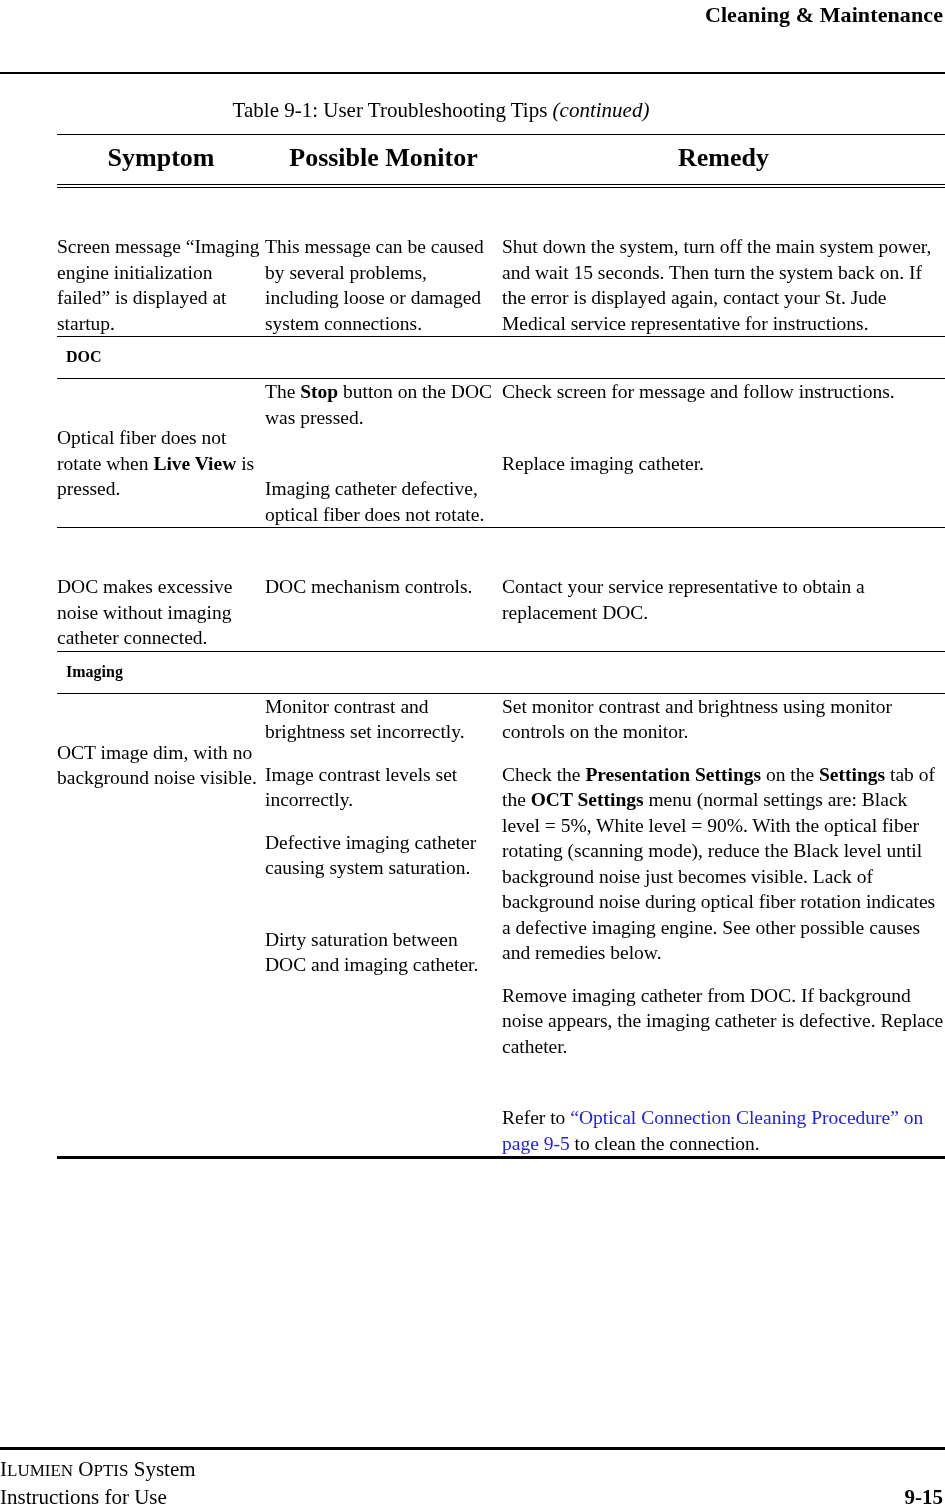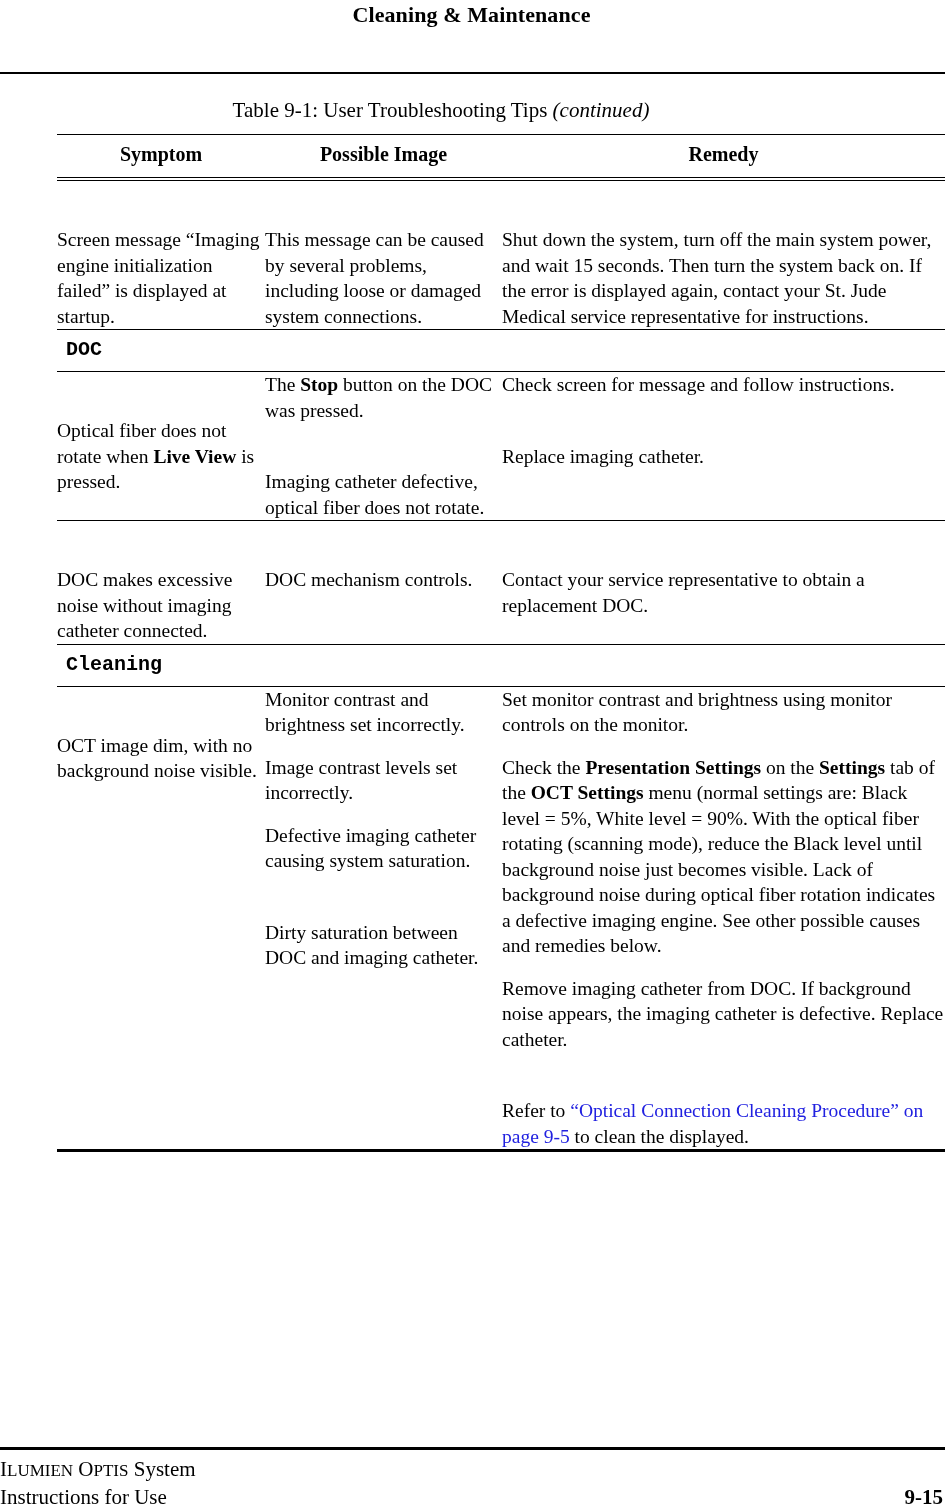--- a/index.html
+++ b/index.html
@@ -24,21 +24,21 @@
     height: 1508px;
     overflow: hidden;
   }
 
   
   .page-header {
     position: absolute;
     left: 0;
     top: 0;
     width: 945px;
-    text-align: center;
+    text-align: right;
     font-weight: bold;
     font-size: 22px;
     line-height: 30px;
     letter-spacing: 0.1px;
   }
   .page-header .hdr-line { display: block; padding-right: 2px; }
 
   .header-rule {
     position: absolute;
     left: 0;
@@ -74,21 +74,21 @@
     border-collapse: collapse;
     table-layout: fixed;
     font-size: 19.5px;
   }
   table.tips col.c1 { width: 208px; }
   table.tips col.c2 { width: 237px; }
   table.tips col.c3 { width: 443px; }
 
   table.tips th {
     font-weight: bold;
-    font-size: 20px;
+    font-size: 26px;
     text-align: center;
     padding: 8px 0 11px 0;
     vertical-align: middle;
   }
 
   table.tips td {
     vertical-align: top;
     padding: 0;
     line-height: 25.5px;
   }
@@ -97,24 +97,23 @@
   td.col2 { padding: 9px 16px 12px 8px; }
   td.col3 { padding: 9px 4px 12px 8px; }
 
   
   .subblock { margin: 0 0 17px 0; }
   .subblock:last-child { margin-bottom: 0; margin-top: 46px; }
 
   
   tr.section td {
     font-weight: bold;
-    font-size: 20px;
+    font-size: 16px;
     padding: 7px 0 8px 9px;
     line-height: 26px;
-    font-family: Liberation Mono, monospace;
   }
 
   .rule-row td { padding: 0; }
   .rule-row .ruleline { height: 1px; background: #000; width: 100%; }
   .rule-row .ruleline.double {
     height: 4px;
     border-top: 1px solid #000;
     border-bottom: 1px solid #000;
     background: #fff;
     box-sizing: border-box;
@@ -179,21 +178,21 @@
 
     <table class="tips">
       <colgroup>
         <col class="c1">
           <col class="c2">
           <col class="c3">
       </colgroup>
       <thead>
         <tr>
           <th>Symptom</th>
-          <th>Possible Image</th>
+          <th>Possible Monitor</th>
           <th>Remedy</th>
         </tr>
       </thead>
       <tbody id="table-body">
           <tr class="rule-row">
             <td colspan="3">
               <div class="ruleline double"></div>
             </td>
           </tr>
           <tr>
@@ -248,42 +247,42 @@
             <td class="col3">
               <div class="subblock">Contact your service representative to obtain a replacement DOC.</div>
             </td>
           </tr>
           <tr class="rule-row">
             <td colspan="3">
               <div class="ruleline"></div>
             </td>
           </tr>
           <tr class="section">
-            <td colspan="3">Cleaning</td>
+            <td colspan="3">Imaging</td>
           </tr>
           <tr class="rule-row">
             <td colspan="3">
               <div class="ruleline"></div>
             </td>
           </tr>
           <tr>
             <td class="col1">
               <div class="subblock">OCT image dim, with no background noise visible.</div>
             </td>
             <td class="col2">
               <div class="subblock"><span>Monitor contrast and brightness set incorrectly.</span></div>
               <div class="subblock"><span>Image contrast levels set incorrectly.</span></div>
               <div class="subblock"><span>Defective imaging catheter causing system saturation.</span></div>
               <div class="subblock"><span>Dirty saturation between DOC and imaging catheter.</span></div>
             </td>
             <td class="col3">
               <div class="subblock"><span>Set monitor contrast and brightness using monitor controls on the monitor.</span></div>
               <div class="subblock"><span>Check the </span><b>Presentation Settings</b><span> on the </span><b>Settings</b><span> tab of the </span><b>OCT Settings</b><span> menu (normal settings are:  Black level = 5%, White level = 90%. With the optical fiber rotating (scanning mode), reduce the Black level until background noise just becomes visible. Lack of background noise during optical fiber rotation indicates a defective imaging engine. See other possible causes and remedies below.</span></div>
               <div class="subblock"><span>Remove imaging catheter from DOC. If background noise appears, the imaging catheter is defective. Replace catheter.</span></div>
-              <div class="subblock"><span>Refer to </span><span class="xref" style="color: rgb(33, 33, 224);">“Optical Connection Cleaning Procedure” on page 9-5</span><span> to clean the displayed.</span></div>
+              <div class="subblock"><span>Refer to </span><span class="xref" style="color: rgb(33, 33, 224);">“Optical Connection Cleaning Procedure” on page 9-5</span><span> to clean the connection.</span></div>
             </td>
           </tr>
         </tbody>
     </table>
 
     <div class="rule-thick"></div>
   </div>
 
   <div class="footer-rule"></div>
   <div class="footer">

